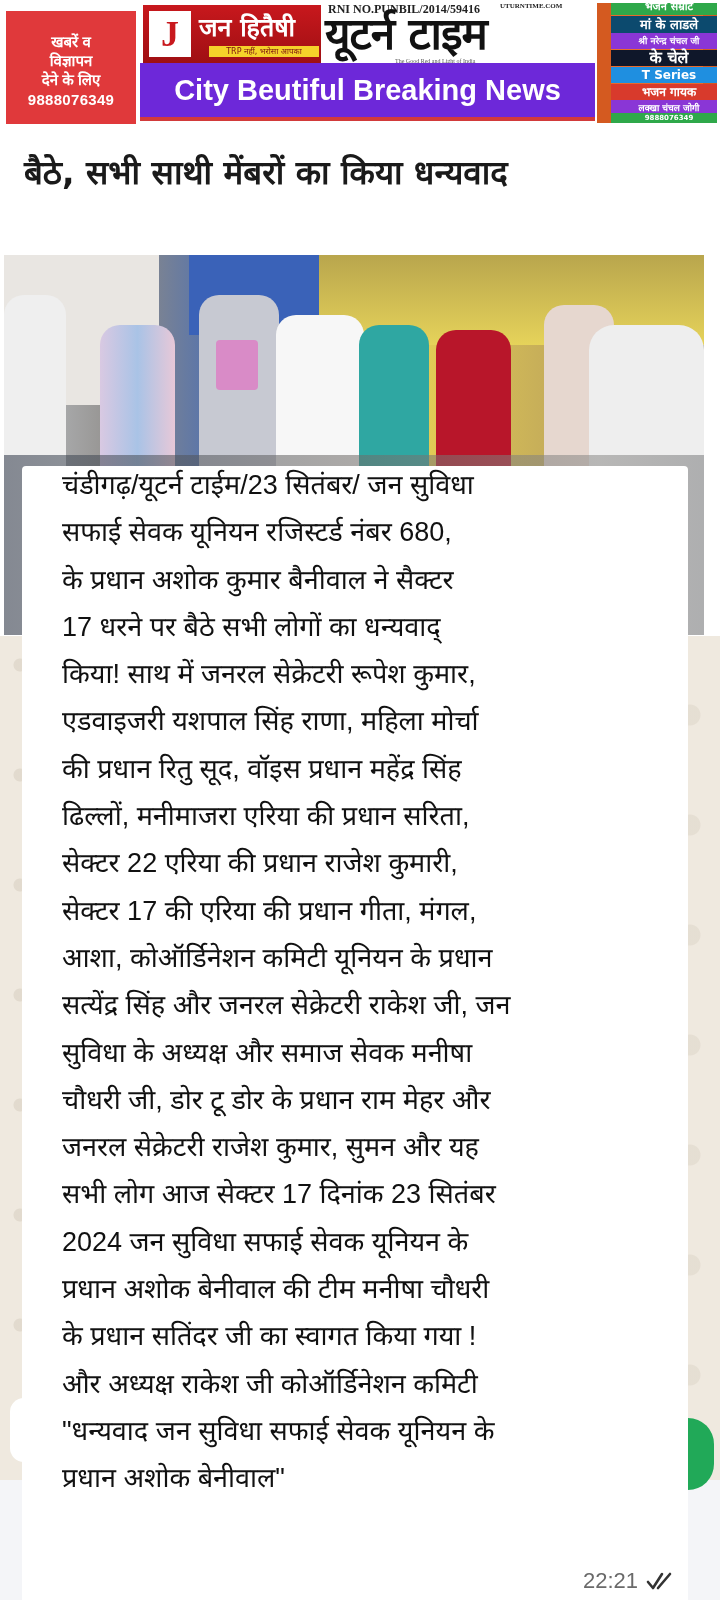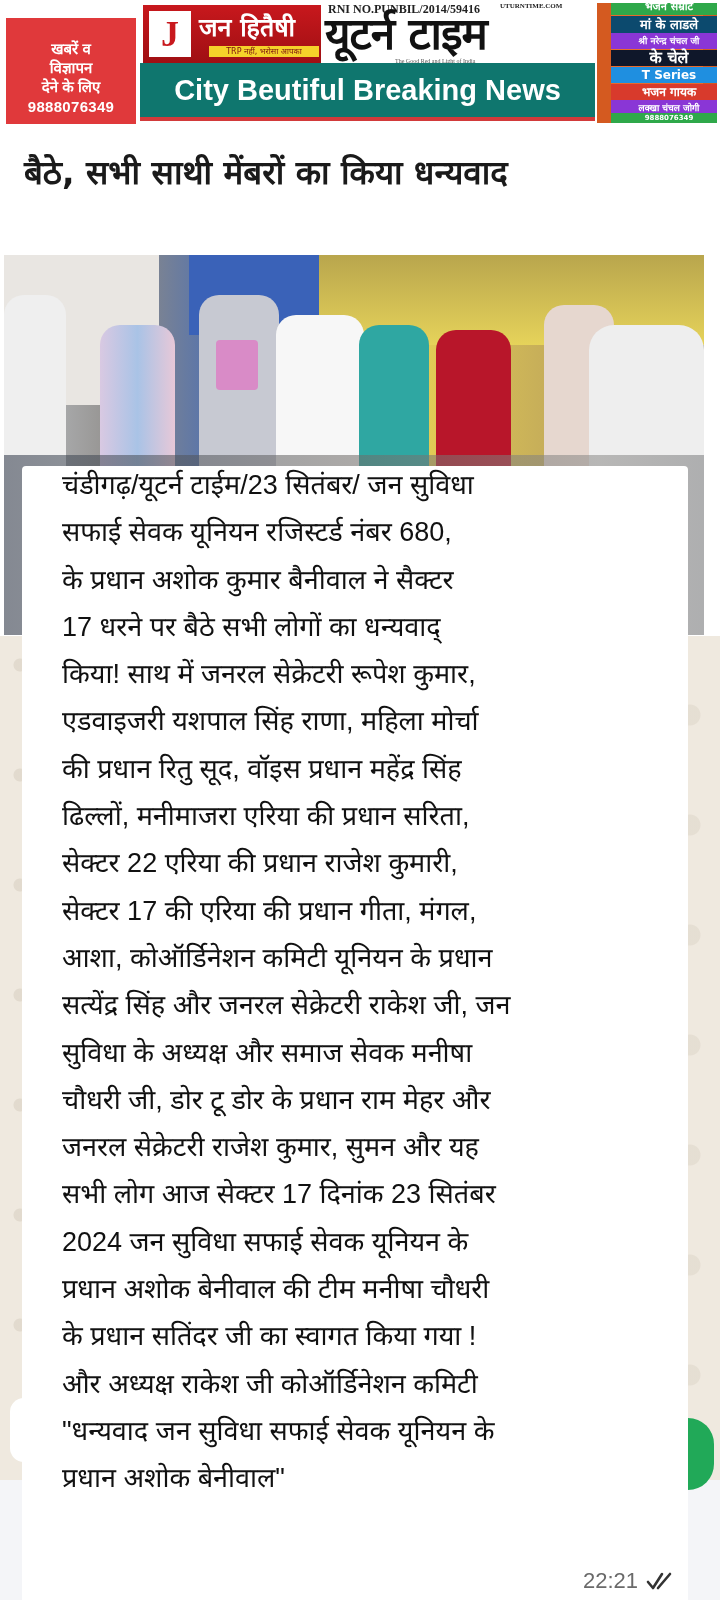--- a/index.html
+++ b/index.html
@@ -17,21 +17,21 @@
     background-size:90px 110px;
   }
   .bottom-area { position:absolute; left:0; top:1480px; width:720px; height:120px; background:#f4f5f8; }
 
   
   .news-card { position:absolute; left:0; top:0; width:720px; height:636px; background:#fff; }
 
   
   .banner { position:absolute; left:0; top:0; width:720px; height:124px; background:#fff; }
   .ad-box {
-    position:absolute; left:6px; top:18px; width:130px; height:117px; background:#e0393b;
+    position:absolute; left:6px; top:11px; width:130px; height:117px; background:#e0393b;
     color:#fff; text-align:center; font-family:"Liberation Sans",sans-serif; font-weight:bold;
     display:flex; flex-direction:column; justify-content:center;
   }
   .ad-box .l { font-size:15px; line-height:19px; }
   .ad-box .phone { font-size:15px; margin-top:2px; letter-spacing:.3px; }
 
   .jh-logo {
     position:absolute; left:143px; top:5px; width:178px; height:58px;
     background:linear-gradient(#c8181d,#9f0f13); color:#fff;
   }
@@ -47,21 +47,21 @@
   }
   .ut-rni { position:absolute; left:328px; top:2px; font-size:12px; font-family:"Liberation Serif",serif; color:#222; font-weight:bold;}
   .ut-site { position:absolute; left:500px; top:2px; font-size:7px; font-family:"Liberation Serif",serif; color:#222; font-weight:bold;}
   .ut-title {
     position:absolute; left:325px; top:6px; width:272px; font-size:44px; font-weight:900;
     color:#111; letter-spacing:-1px; line-height:56px; white-space:nowrap;
   }
   .ut-sub { position:absolute; left:395px; top:58px; font-size:6px; color:#555; font-family:"Liberation Serif",serif;}
   .breaking-bar {
     position:absolute; left:140px; top:63px; width:455px; height:58px;
-    background:#0f766e; border-bottom:4px solid #d23a3a; box-sizing:border-box;
+    background:#6d28d9; border-bottom:4px solid #d23a3a; box-sizing:border-box;
     color:#fff; font-family:"Liberation Sans",sans-serif; font-weight:bold; font-size:29px;
     display:flex; align-items:center; justify-content:center;
   }
   .side-ad {
     position:absolute; left:597px; top:3px; width:120px; height:120px; background:#e86a2c;
     overflow:hidden;
   }
   .side-ad .row {
     position:absolute; left:14px; width:116px; text-align:center; color:#fff;
     font-weight:bold; font-size:11px; line-height:16px; white-space:nowrap;

